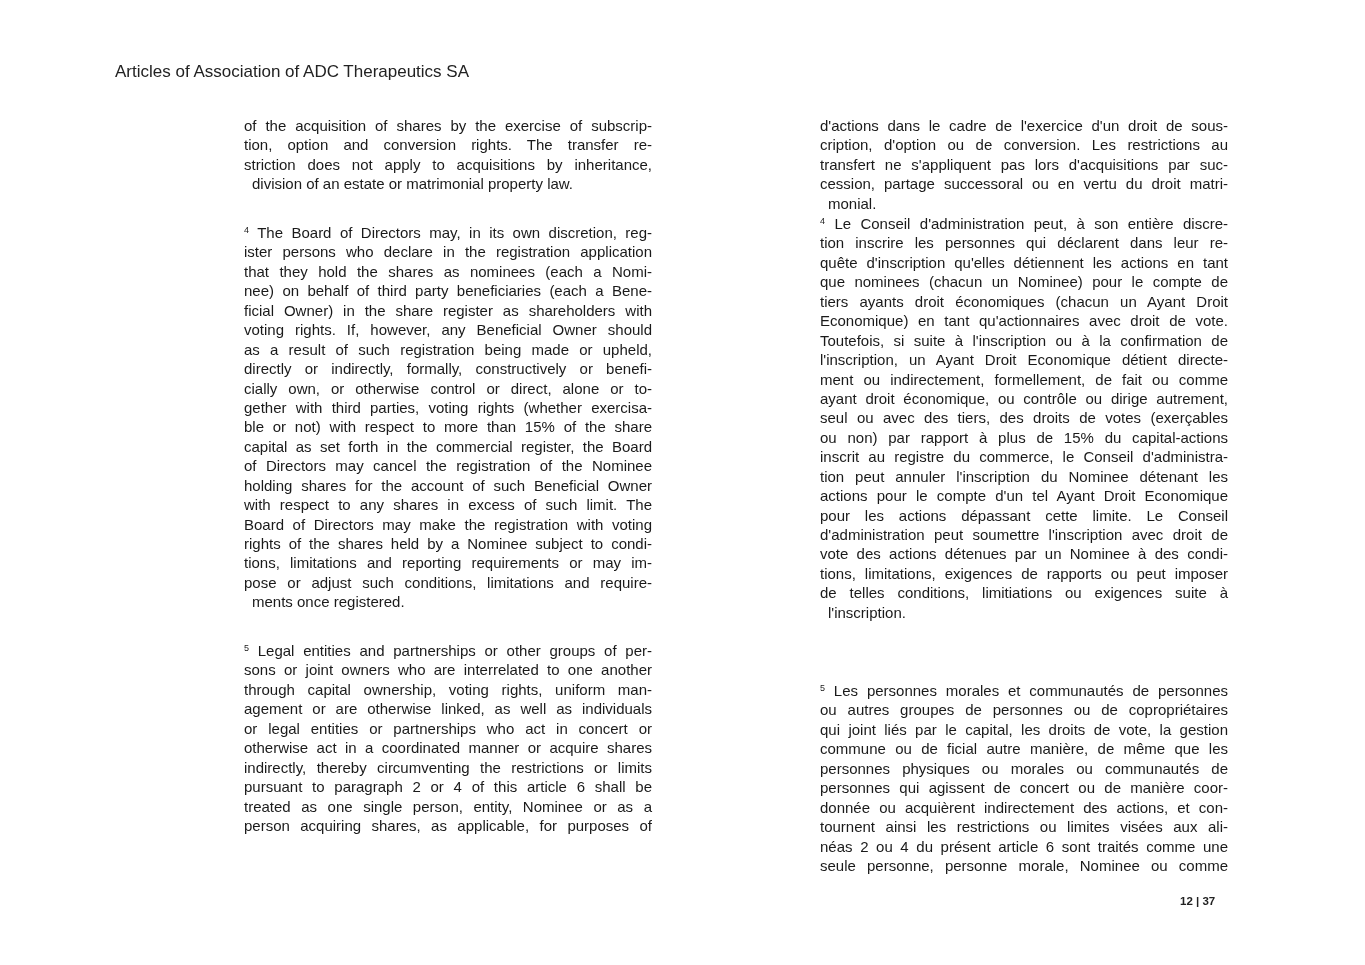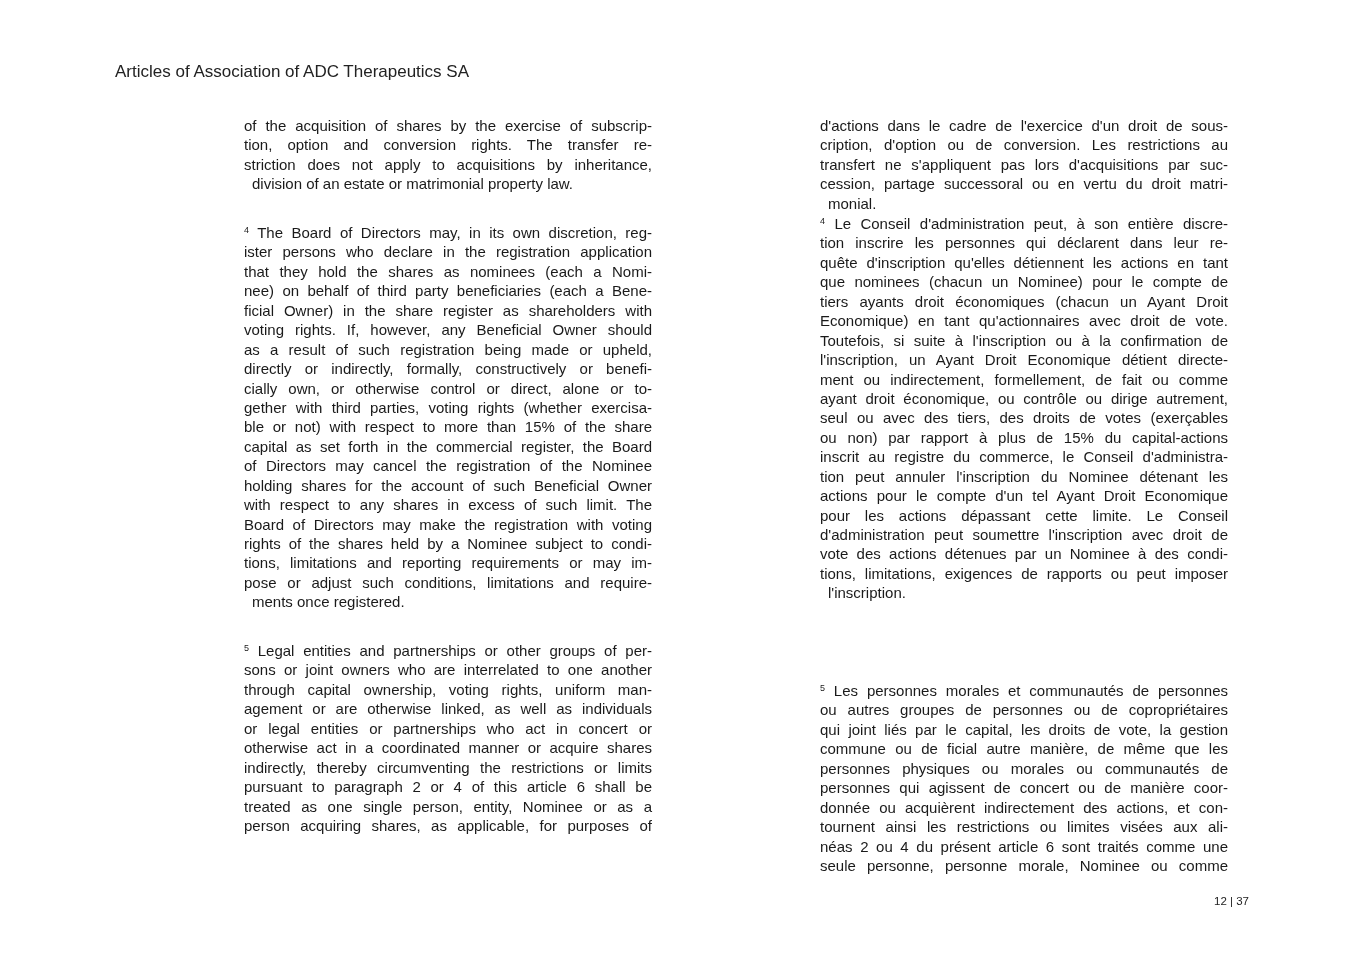--- a/index.html
+++ b/index.html
@@ -17,22 +17,22 @@
   .para { margin: 0; }
   .line {
     display: block; height: 19.45px; line-height: 19.45px;
     font-size: 15px; white-space: nowrap;
     text-align: justify; text-align-last: justify;
   }
   .line.last { text-align-last: left; margin-left: 8px; }
   .line b { font-weight: normal; }
   .line sup { font-size: 9px; vertical-align: 5px; line-height: 0; }
   .page-number {
-    position: absolute; left: 1214px; top: 893px;
-    font-size: 11.5px; line-height: 16px; color: #222;
+    position: absolute; left: 1180px; top: 893px;
+    font-size: 11.5px; line-height: 16px; color: #222; font-weight: bold;
   }
 </style>
 </head>
 <body>
 
 <div class="header">Articles of Association of ADC Therapeutics SA</div>
 
 <div class="column col-en">
     <div class="para" style="position: absolute; top: 0px; left: 0px; width: 408px;">
       <span class="line">of the acquisition of shares by the exercise of subscrip-</span>
@@ -96,20 +96,21 @@
       <span class="line">ayant droit économique, ou contrôle ou dirige autrement,</span>
       <span class="line">seul ou avec des tiers, des droits de votes (exerçables</span>
       <span class="line">ou non) par rapport à plus de 15% du capital-actions</span>
       <span class="line">inscrit au registre du commerce, le Conseil d'administra-</span>
       <span class="line">tion peut annuler l'inscription du Nominee détenant les</span>
       <span class="line">actions pour le compte d'un tel Ayant Droit Economique</span>
       <span class="line">pour les actions dépassant cette limite. Le Conseil</span>
       <span class="line">d'administration peut soumettre l'inscription avec droit de</span>
       <span class="line">vote des actions détenues par un Nominee à des condi-</span>
       <span class="line">tions, limitations, exigences de rapports ou peut imposer</span>
+      <span class="line">de telles conditions, limitiations ou exigences suite à</span>
       <span class="line last">l'inscription.</span>
     </div>
     <div class="para" style="position: absolute; top: 525px; left: 0px; width: 408px; margin-top: 40px;">
       <span class="line"><sup>5</sup> Les personnes morales et communautés de personnes</span>
       <span class="line">ou autres groupes de personnes ou de copropriétaires</span>
       <span class="line">qui joint liés par le capital, les droits de vote, la gestion</span>
       <span class="line">commune ou de ficial autre manière, de même que les</span>
       <span class="line">personnes physiques ou morales ou communautés de</span>
       <span class="line">personnes qui agissent de concert ou de manière coor-</span>
       <span class="line">donnée ou acquièrent indirectement des actions, et con-</span>

